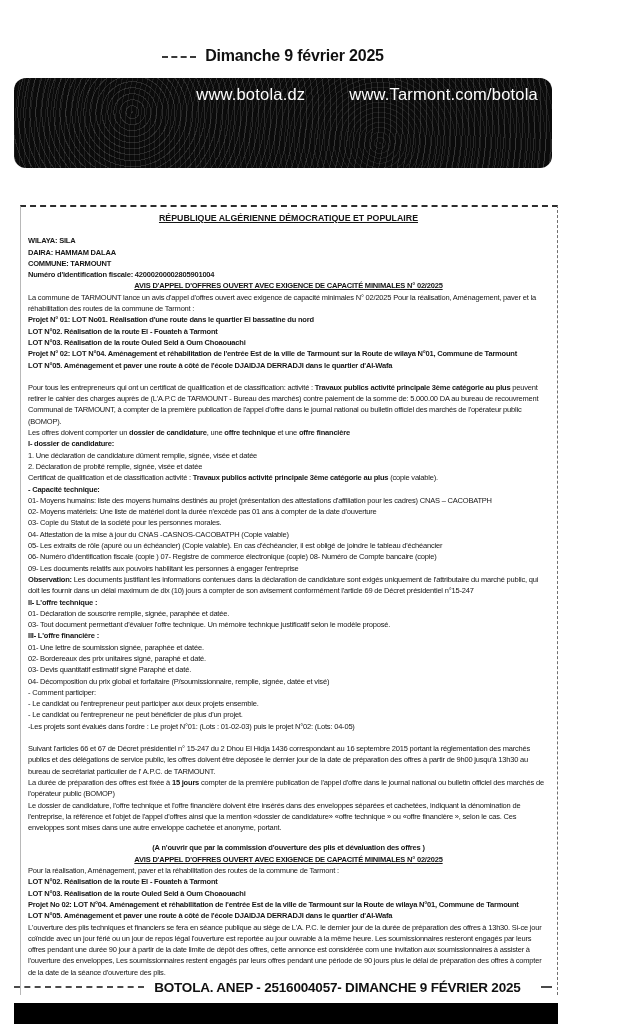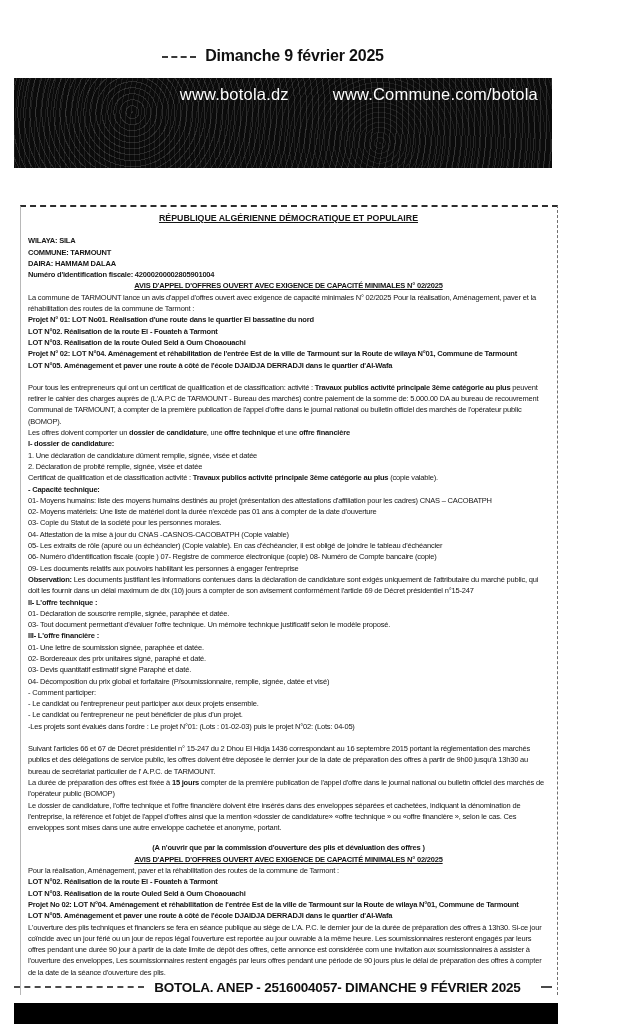--- a/index.html
+++ b/index.html
@@ -19,21 +19,21 @@
   .date-text{font-size:16px;font-weight:700;color:#111;letter-spacing:-0.2px;}
   
   .banner{
     position:absolute;left:14px;top:78px;width:538px;height:90px;
     background-color:#0b0b0b;
     background-image:
       repeating-radial-gradient(circle at 22% 38%, rgba(150,150,150,.22) 0 1px, transparent 1px 6px),
       repeating-radial-gradient(circle at 68% 72%, rgba(110,110,110,.18) 0 1px, transparent 1px 5px);
     box-sizing:border-box;
     display:flex;justify-content:flex-end;align-items:flex-start;
-    gap:44px;padding:7px 14px 0 0;
+    gap:44px;padding:7px 14px 0 0;border-radius:12px;
   }
   .banner-url{color:#fdfdfd;font-size:16.5px;font-weight:400;letter-spacing:0.2px;}
   
   .doc{
     position:absolute;left:20px;top:205px;width:538px;height:790px;
     border-top:2px dashed #2e2e2e;
     border-left:1px solid #b8b8b8;
     border-right:1px dashed #6e6e6e;
     box-sizing:border-box;
     padding:6px 8px 0 7px;
@@ -61,29 +61,29 @@
 </head>
 <body>
 
 <div class="date-row">
   <span class="date-dashes"></span>
   <span class="date-text">Dimanche 9 février 2025</span>
 </div>
 
 <div class="banner">
   <span class="banner-url">www.botola.dz</span>
-  <span class="banner-url">www.Commune.com/botola</span>
+  <span class="banner-url">www.Tarmont.com/botola</span>
 </div>
 
 <div class="doc">
   <div>
       <div class="ln b u c h1"><span>RÉPUBLIQUE ALGÉRIENNE DÉMOCRATIQUE ET POPULAIRE</span></div>
       <div class="ln b" style="margin-top: 11px;"><span>WILAYA: SILA</span></div>
+      <div class="ln b"><span>DAIRA: HAMMAM DALAA</span></div>
       <div class="ln b"><span>COMMUNE: TARMOUNT</span></div>
-      <div class="ln b"><span>DAIRA: HAMMAM DALAA</span></div>
       <div class="ln b"><span>Numéro d'identification fiscale: 42000200002805901004</span></div>
       <div class="ln b u c"><span>AVIS D'APPEL D'OFFRES OUVERT AVEC EXIGENCE DE CAPACITÉ MINIMALES N° 02/2025</span></div>
       <div class="ln"><span>La commune de TARMOUNT lance un avis d'appel d'offres ouvert avec exigence de capacité minimales N° 02/2025 Pour la réalisation, Aménagement, paver et la réhabilitation des routes de la commune de Tarmont :</span></div>
       <div class="ln b"><span>Projet N° 01: LOT No01. Réalisation d'une route dans le quartier El bassatine du nord</span></div>
       <div class="ln b"><span>LOT N°02. Réalisation de la route El - Fouateh à Tarmont</span></div>
       <div class="ln b"><span>LOT N°03. Réalisation de la route Ouled Seid à Oum Choaouachi</span></div>
       <div class="ln b"><span>Projet N° 02: LOT N°04. Aménagement et réhabilitation de l'entrée Est de la ville de Tarmount sur la Route de wilaya N°01, Commune de Tarmount</span></div>
       <div class="ln b"><span>LOT N°05. Aménagement et paver une route à côté de l'école DJAIDJA DERRADJI dans le quartier d'Al-Wafa</span></div>
       <div class="ln" style="margin-top: 11px;"><span>Pour tous les entrepreneurs qui ont un certificat de qualification et de classification: activité : </span><span class="b">Travaux publics activité principale 3ème catégorie au plus</span><span> peuvent retirer le cahier des charges auprès de (L'A.P.C de TARMOUNT - Bureau des marchés) contre paiement de la somme de: 5.000.00 DA au bureau de recouvrement Communal de TARMOUNT, à compter de la première publication de l'appel d'offre dans le journal national ou bulletin officiel des marchés de l'opérateur public (BOMOP).</span></div>
       <div class="ln"><span>Les offres doivent comporter un </span><span class="b">dossier de candidature</span><span>, une </span><span class="b">offre technique</span><span> et une </span><span class="b">offre financière</span></div>

